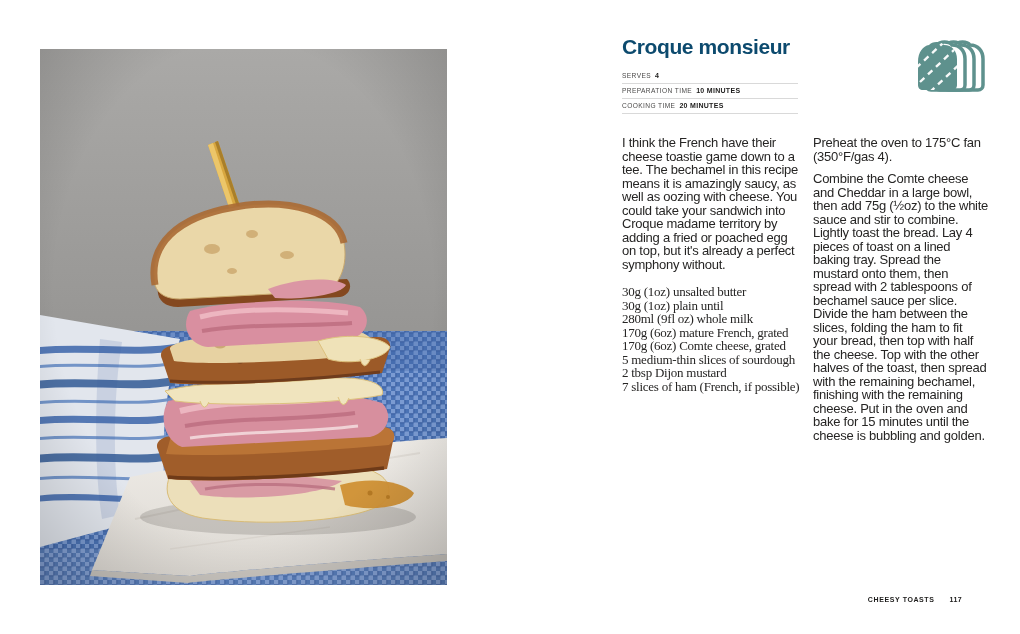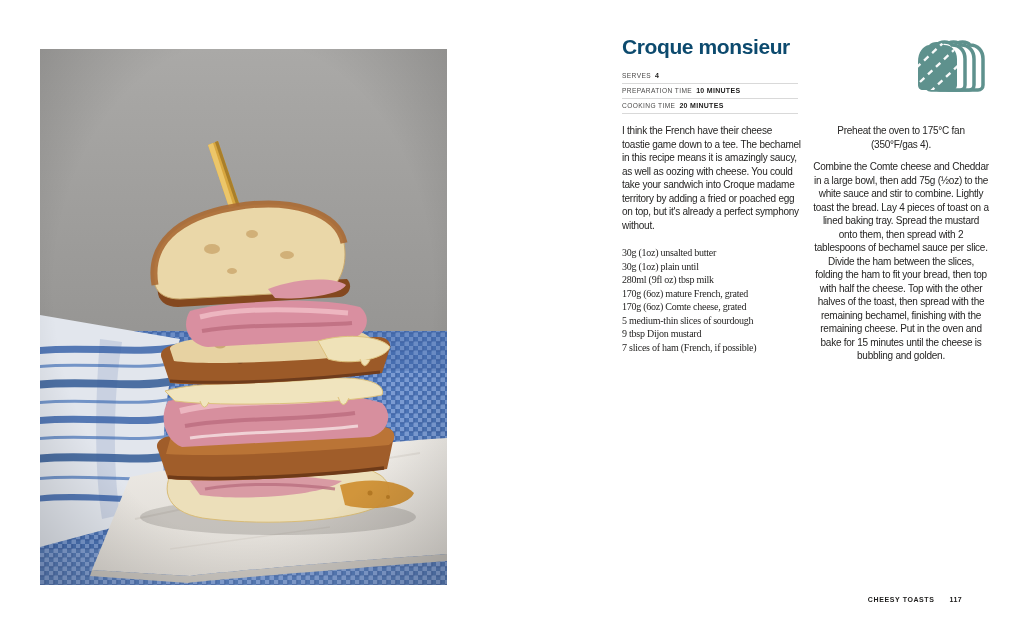--- a/index.html
+++ b/index.html
@@ -28,29 +28,29 @@
 
   .meta { position:absolute; left:622px; top:69px; width:176px; }
   .meta-row {
     display:flex; align-items:baseline; gap:4px;
     padding:3px 0 4px 0; border-bottom:1px solid #d9d9d9;
   }
   .meta-label { font-size:6.6px; letter-spacing:0.4px; color:#4a4948; }
   .meta-value { font-size:7px; font-weight:bold; letter-spacing:0.3px; color:#1c1b1a; }
 
   .col {
-    position:absolute; top:124px; width:180px;
-    font-size:10px; line-height:13.5px; letter-spacing:-0.25px; color:#262524;
+    position:absolute; top:136px; width:180px;
+    font-size:13px; line-height:13.5px; letter-spacing:-0.25px; color:#262524;
   }
   .col-left  { left:622px; }
   .col-right { left:813px; width:176px; }
   .intro { margin-bottom:14px; }
   .ingredients { list-style:none;font-family:Liberation Serif, serif; }
   .ingredients li { display:block; }
-  .method p { margin-bottom:9px;text-align:center; }
+  .method p { margin-bottom:9px; }
 
   .footer {
     position:absolute; top:596px; right:58px;
     display:flex; align-items:baseline; gap:15px;
   }
   .footer-section { font-size:7px; font-weight:bold; letter-spacing:0.6px; color:#1c1b1a; }
   .footer-page    { font-size:7px; font-weight:bold; letter-spacing:0.4px; color:#1c1b1a; }
 </style>
 </head>
 <body>
@@ -234,25 +234,25 @@
     <span class="meta-label">COOKING TIME</span>
     <span class="meta-value">20 MINUTES</span>
   </div>
 </div>
 
 <div class="col col-left">
   <p class="intro">I think the French have their cheese toastie game down to a tee. The bechamel in this recipe means it is amazingly saucy, as well as oozing with cheese. You could take your sandwich into Croque madame territory by adding a fried or poached egg on top, but it's already a perfect symphony without.</p>
   <ul class="ingredients">
     <li>30g (1oz) unsalted butter</li>
     <li>30g (1oz) plain until</li>
-    <li>280ml (9fl oz) tbsp milk</li>
+    <li>280ml (9fl oz) whole milk</li>
     <li>170g (6oz) mature French, grated</li>
     <li>170g (6oz) Comte cheese, grated</li>
     <li>5 medium-thin slices of sourdough</li>
-    <li>9 tbsp Dijon mustard</li>
+    <li>2 tbsp Dijon mustard</li>
     <li>7 slices of ham (French, if possible)</li>
   </ul>
 </div>
 
 <div class="col col-right method">
   <p>Preheat the oven to 175°C fan (350°F/gas 4).</p>
   <p>Combine the Comte cheese and Cheddar in a large bowl, then add 75g (½oz) to the white sauce and stir to combine. Lightly toast the bread. Lay 4 pieces of toast on a lined baking tray. Spread the mustard onto them, then spread with 2 tablespoons of bechamel sauce per slice. Divide the ham between the slices, folding the ham to fit your bread, then top with half the cheese. Top with the other halves of the toast, then spread with the remaining bechamel, finishing with the remaining cheese. Put in the oven and bake for 15 minutes until the cheese is bubbling and golden.</p>
 </div>
 
 <div class="footer">

